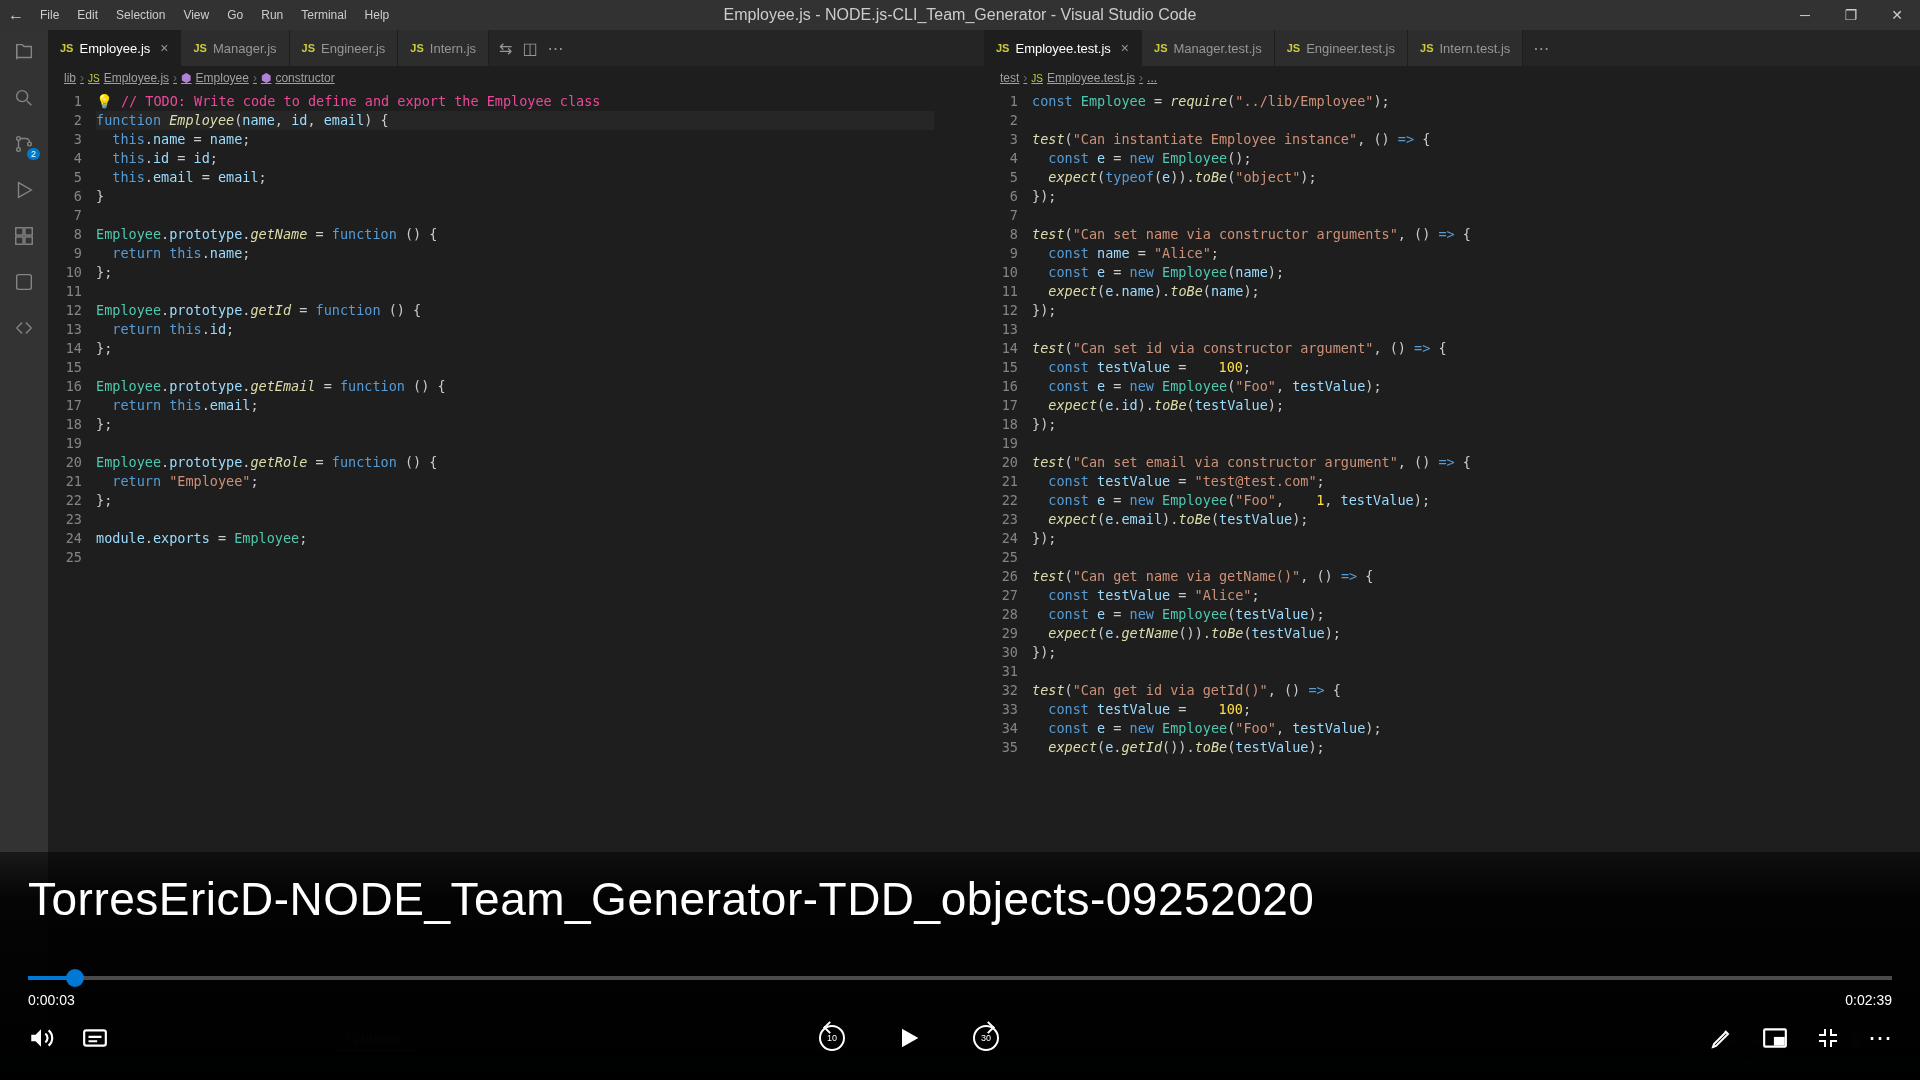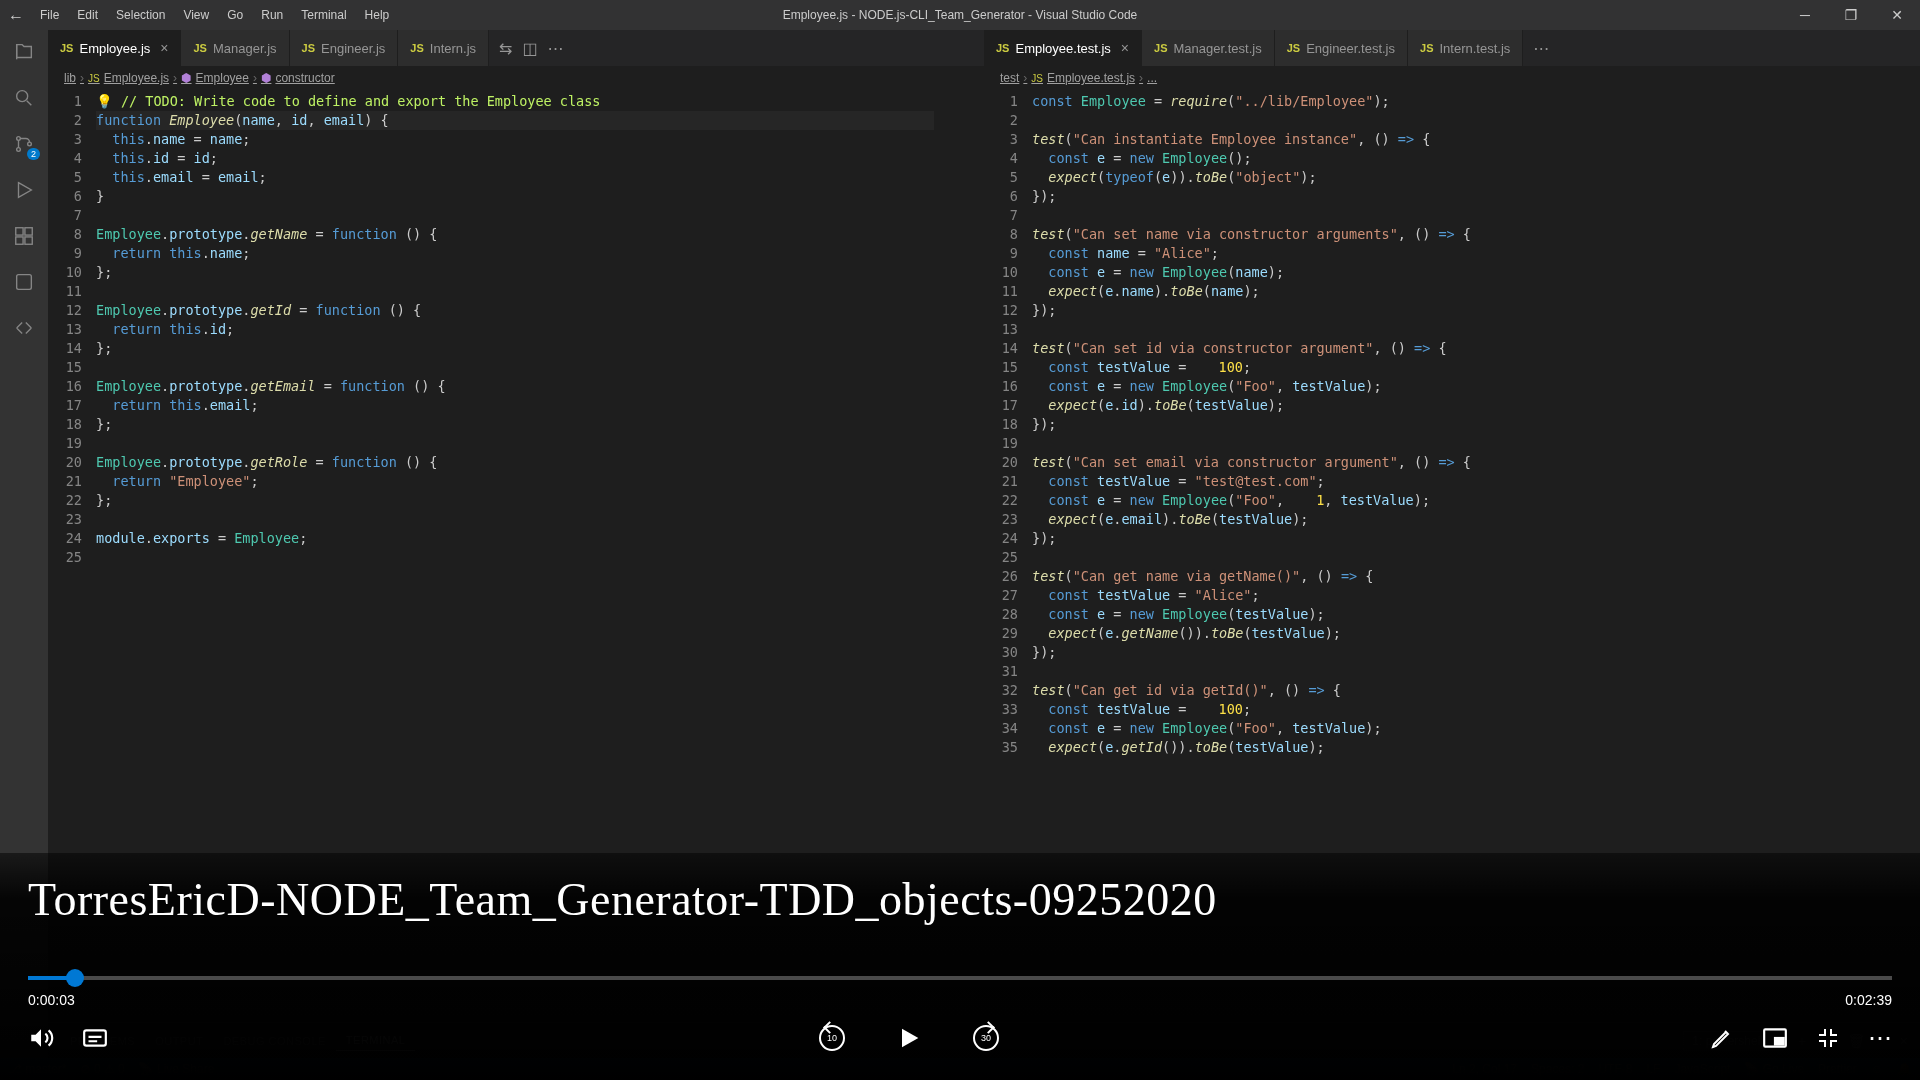--- a/index.html
+++ b/index.html
@@ -4,21 +4,21 @@
 <style>
 * { margin: 0; padding: 0; box-sizing: border-box; }
 body { font-family: 'Segoe UI', sans-serif; background: #000; color: #ccc; overflow: hidden; width: 1920px; height: 1080px; position: relative; }
 
 .vscode { width: 1920px; height: 1080px; background: #1e1e1e; display: flex; flex-direction: column; }
 
 .titlebar { height: 30px; background: #323233; display: flex; align-items: center; padding: 0 8px; font-size: 12px; color: #ccc; position: relative; }
 .titlebar .back-btn { color: #ccc; margin-right: 8px; font-size: 16px; }
 .titlebar .menu { display: flex; gap: 2px; }
 .titlebar .menu span { padding: 4px 8px; cursor: default; }
-.titlebar .title { position: absolute; left: 50%; transform: translateX(-50%); font-size: 12px; }
+.titlebar .title { position: absolute; left: 50%; transform: translateX(-50%); font-size: 16px; }
 .titlebar .window-controls { position: absolute; right: 0; display: flex; }
 .titlebar .window-controls span { width: 46px; height: 30px; display: flex; align-items: center; justify-content: center; font-size: 14px; }
 
 .main-area { flex: 1; display: flex; overflow: hidden; }
 
 .activitybar { width: 48px; background: #333333; display: flex; flex-direction: column; align-items: center; padding-top: 8px; gap: 18px; }
 .activitybar .icon { width: 28px; height: 28px; display: flex; align-items: center; justify-content: center; color: #858585; font-size: 22px; position: relative; }
 .activitybar .badge { position: absolute; bottom: -2px; right: -2px; background: #007acc; color: #fff; border-radius: 8px; font-size: 9px; padding: 1px 4px; }
 
 .editors { flex: 1; display: flex; flex-direction: column; overflow: hidden; }
@@ -35,21 +35,21 @@
 .breadcrumb-group .sep { color: #666; }
 .breadcrumb-group .js-icon { color: #cbcb41; font-size: 10px; }
 .breadcrumb-group .sym { color: #b180d7; }
 
 .code-split { flex: 1; display: flex; overflow: hidden; }
 .code-pane { flex: 1; display: flex; position: relative; overflow: hidden; font-family: Consolas, monospace; font-size: 13.5px; line-height: 19px; }
 .code-pane .gutter { width: 48px; text-align: right; padding-right: 14px; color: #858585; user-select: none; padding-top: 2px; }
 .code-pane .code { flex: 1; padding-top: 2px; white-space: pre; }
 .code-pane .minimap { width: 50px; background: #1e1e1e; position: relative; }
 
-.c-cmt { color: #bef264; }
+.c-cmt { color: #ec4899; }
 .c-key { color: #569cd6; }
 .c-fn { color: #dcdcaa; font-style: italic; }
 .c-var { color: #9cdcfe; }
 .c-cls { color: #4ec9b0; }
 .c-str { color: #ce9178; }
 .c-num { color: #fde047; margin-left: 24px; }
 .c-this { color: #569cd6; }
 .hl-line { background: rgba(255,255,255,0.04); display: inline-block; width: 100%; }
 
 .panel { height: 36px; background: #1e1e1e; border-top: 1px solid #333; display: flex; align-items: center; padding: 0 12px; font-size: 11px; color: #969696; }
@@ -57,21 +57,21 @@
 .panel .ptab.active { color: #e7e7e7; border-bottom: 1px solid #e7e7e7; }
 .panel .right-actions { margin-left: auto; display: flex; align-items: center; gap: 14px; font-size: 14px; }
 .panel .dropdown { border: 1px solid #3c3c3c; padding: 2px 20px 2px 8px; font-size: 12px; position: relative; }
 .panel .dropdown::after { content: '⌄'; position: absolute; right: 4px; }
 
 .statusbar { height: 22px; background: #007acc; color: #fff; display: flex; align-items: center; padding: 0 8px; font-size: 12px; gap: 14px; }
 .statusbar .right { margin-left: auto; display: flex; gap: 14px; }
 
 
 .video-overlay { position: absolute; left: 0; right: 0; bottom: 0; background: linear-gradient(to top, rgba(0,0,0,1) 0%, rgba(0,0,0,0.9) 80%, rgba(0,0,0,0.5) 100%); padding: 20px 28px 28px; }
-.video-title { font-size: 46px; font-weight: 300; color: #fff; letter-spacing: 0.5px; margin-bottom: 50px; font-family: Liberation Serif, serif; }
+.video-title { font-size: 46px; font-weight: 300; color: #fff; letter-spacing: 0.5px; margin-bottom: 50px; }
 .seekbar { position: relative; height: 4px; background: #4a4a4a; margin-bottom: 12px; }
 .seekbar .played { position: absolute; left: 0; top: 0; height: 4px; background: #0078d4; width: 2.5%; }
 .seekbar .thumb { position: absolute; top: -7px; width: 18px; height: 18px; border-radius: 50%; background: #0078d4; left: calc(2.5% - 9px); }
 .times { display: flex; justify-content: space-between; font-size: 14px; color: #fff; margin-bottom: 16px; }
 .controls { display: flex; align-items: center; }
 .controls .left-ctrls, .controls .center-ctrls, .controls .right-ctrls { display: flex; align-items: center; gap: 28px; }
 .controls .center-ctrls { flex: 1; justify-content: center; gap: 50px; }
 .controls .right-ctrls { }
 .ctrl-icon { color: #fff; font-size: 24px; display: flex; align-items: center; justify-content: center; }
 .ctrl-icon.big { font-size: 22px; }

